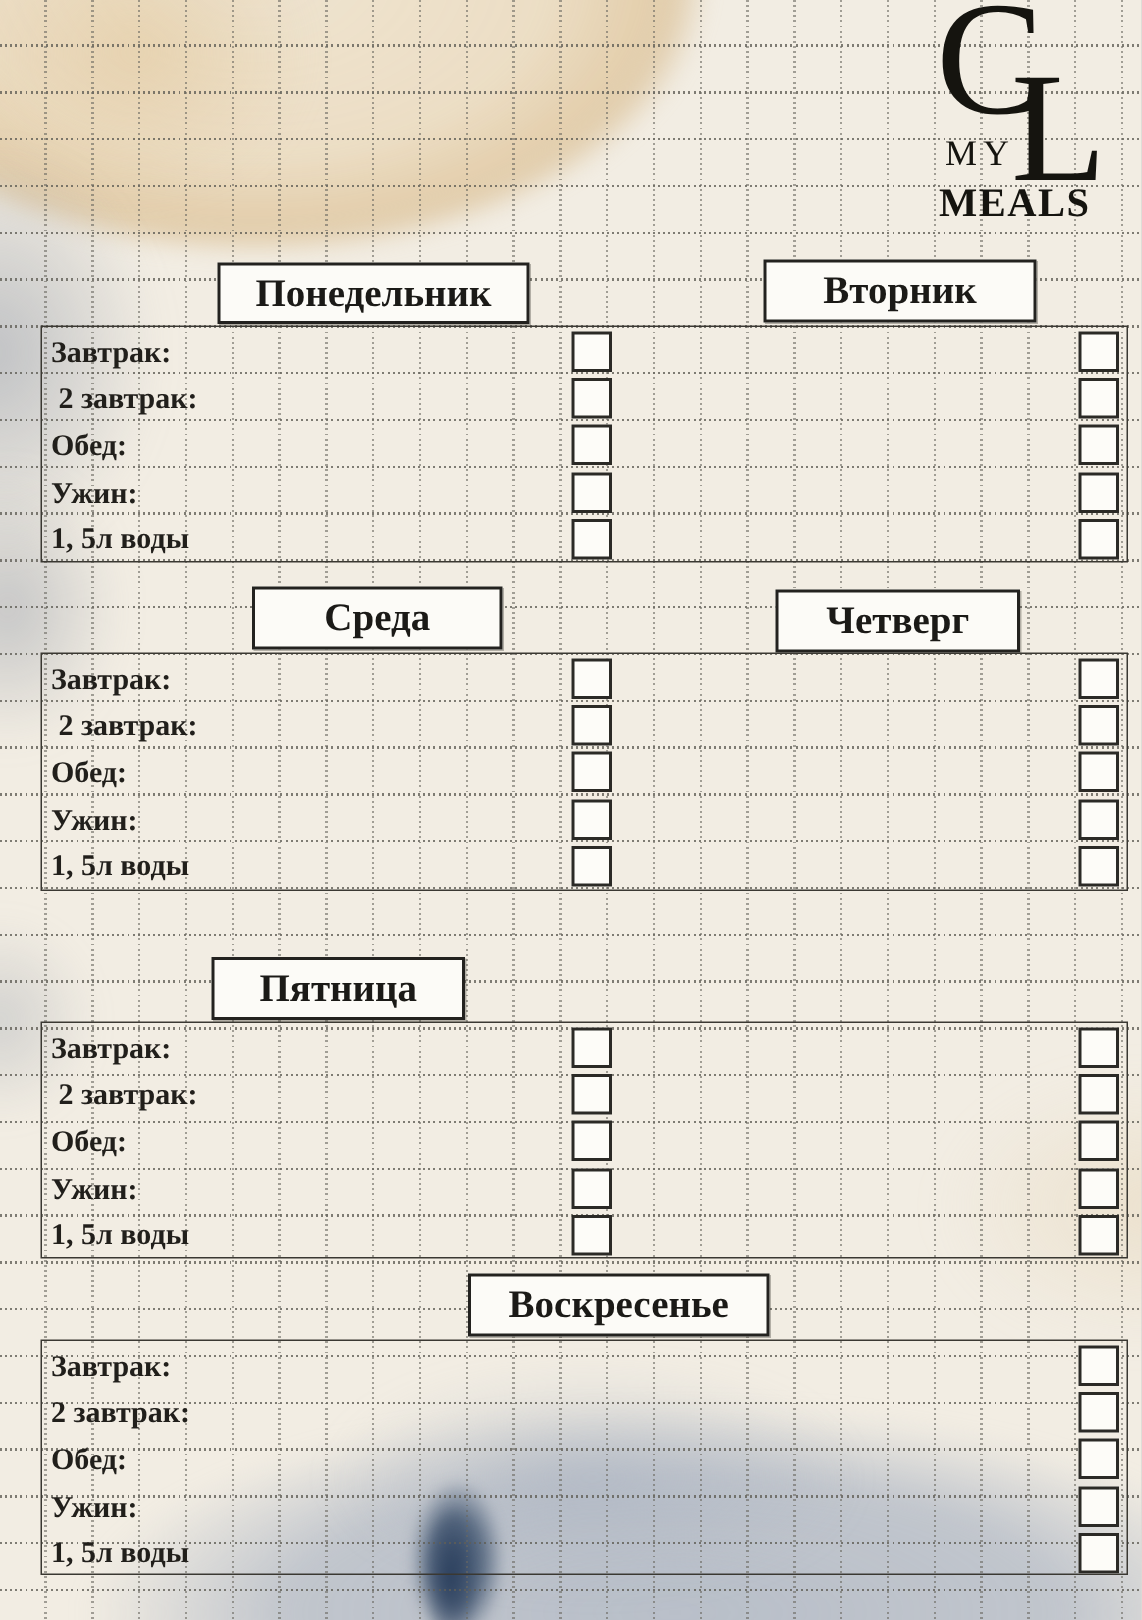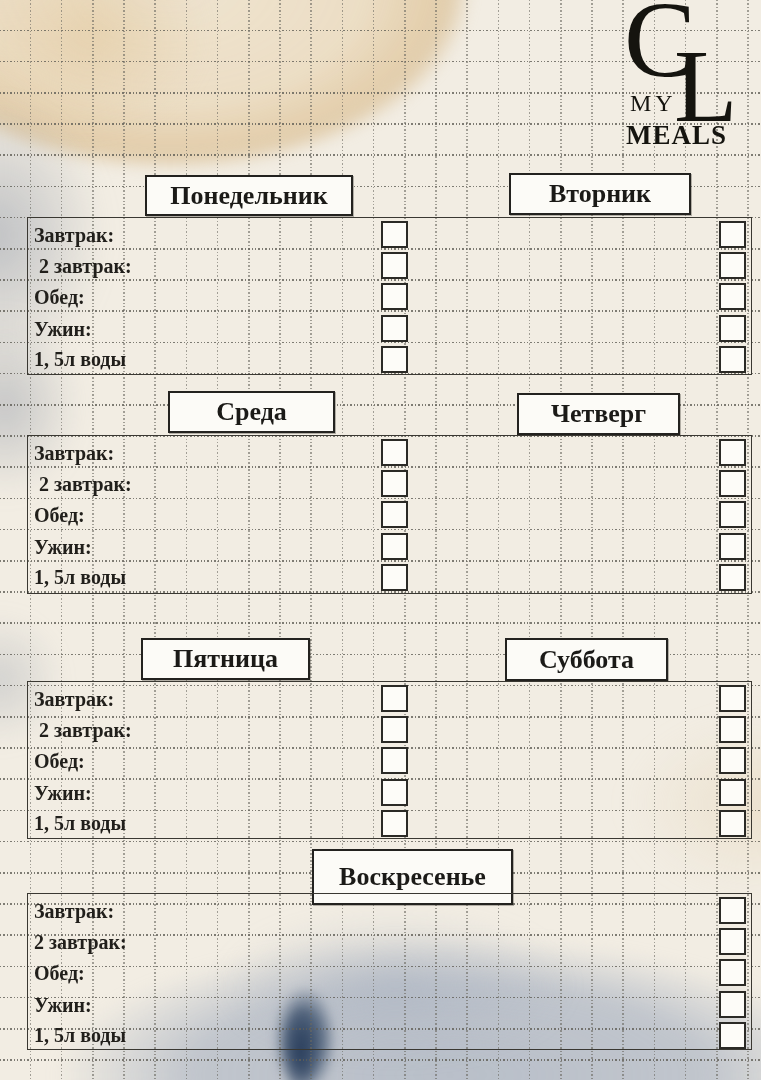--- a/index.html
+++ b/index.html
@@ -51,21 +51,21 @@
   
   .dh{position:absolute;background:#fcfbf7;border:2px solid #23221f;box-sizing:border-box;
     display:flex;align-items:center;justify-content:center;
     font-weight:bold;font-size:26px;color:#1b1a17;box-shadow:1px 1px 0 rgba(60,58,50,.35);}
   #dh-mon{left:145px;top:175px;width:208px;height:41px;}
   #dh-tue{left:489px;top:173px;width:182px;height:42px;margin-left:20px;}
   #dh-wed{left:146px;top:391px;width:167px;height:42px;margin-left:22px;}
   #dh-thu{left:517px;top:393px;width:163px;height:42px;}
   #dh-fri{left:141px;top:638px;width:169px;height:42px;}
   #dh-sat{left:505px;top:638px;width:163px;height:43px;}
-  #dh-sun{left:312px;top:849px;width:201px;height:56px;}
+  #dh-sun{left:312px;top:849px;width:201px;height:42px;}
   
   .block{position:absolute;left:27px;width:723px;border:1.6px solid #3a3832;box-sizing:content-box;}
   #b1{top:217px;height:156px;}
   #b2{top:435px;height:157px;}
   #b3{top:681px;height:156px;}
   #b4{top:893px;height:155px;}
   .ml{position:absolute;left:6px;height:31px;line-height:32px;font-weight:bold;font-size:20px;color:#211f1b;white-space:pre;}
   .r0{top:1px}.r1{top:32px}.r2{top:63px}.r3{top:95px}.r4{top:125px}
   .ml-sp{padding-left:5px;}
   .cbcol{position:absolute;top:0;width:28px;height:100%;}
@@ -98,21 +98,20 @@
     <span class="logo-l">L</span>
     <div class="logo-my">MY</div>
     <div class="logo-meals">MEALS</div>
   </div>
 
   <div class="dh" id="dh-mon">Понедельник</div>
   <div class="dh" id="dh-tue">Вторник</div>
   <div class="dh" id="dh-wed">Среда</div>
   <div class="dh" id="dh-fri">Пятница</div>
   <div class="dh" id="dh-thu">Четверг</div>
-  <div class="dh" id="dh-sat">Суббота</div>
   <div class="dh" id="dh-sun">Воскресенье</div>
 
   <div class="block" id="b1">
     <div class="ml r0">Завтрак:</div>
     <div class="ml r1 ml-sp">2 завтрак:</div>
     <div class="ml r2">Обед:</div>
     <div class="ml r3">Ужин:</div>
     <div class="ml r4">1, 5л воды</div>
     <div class="cbcol left">
         <div class="checkbox" style="top: 3px;"></div>

